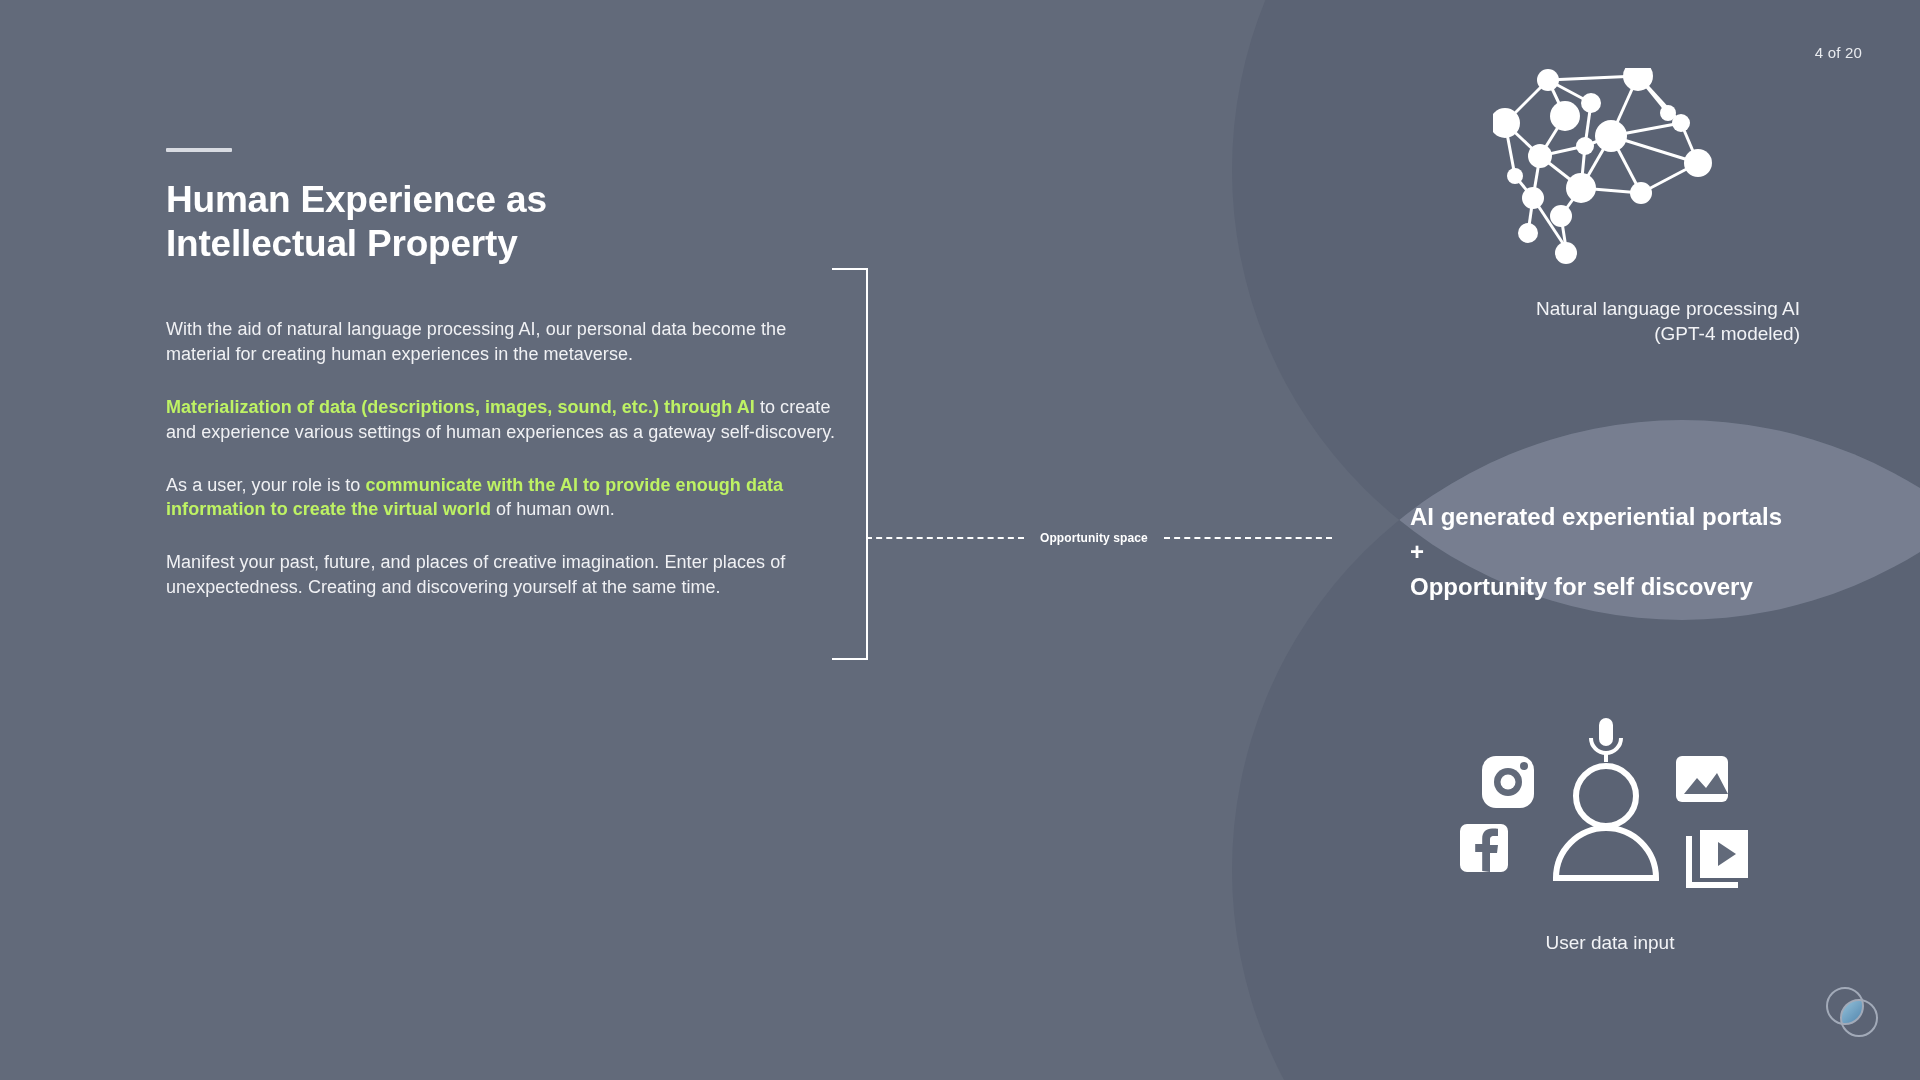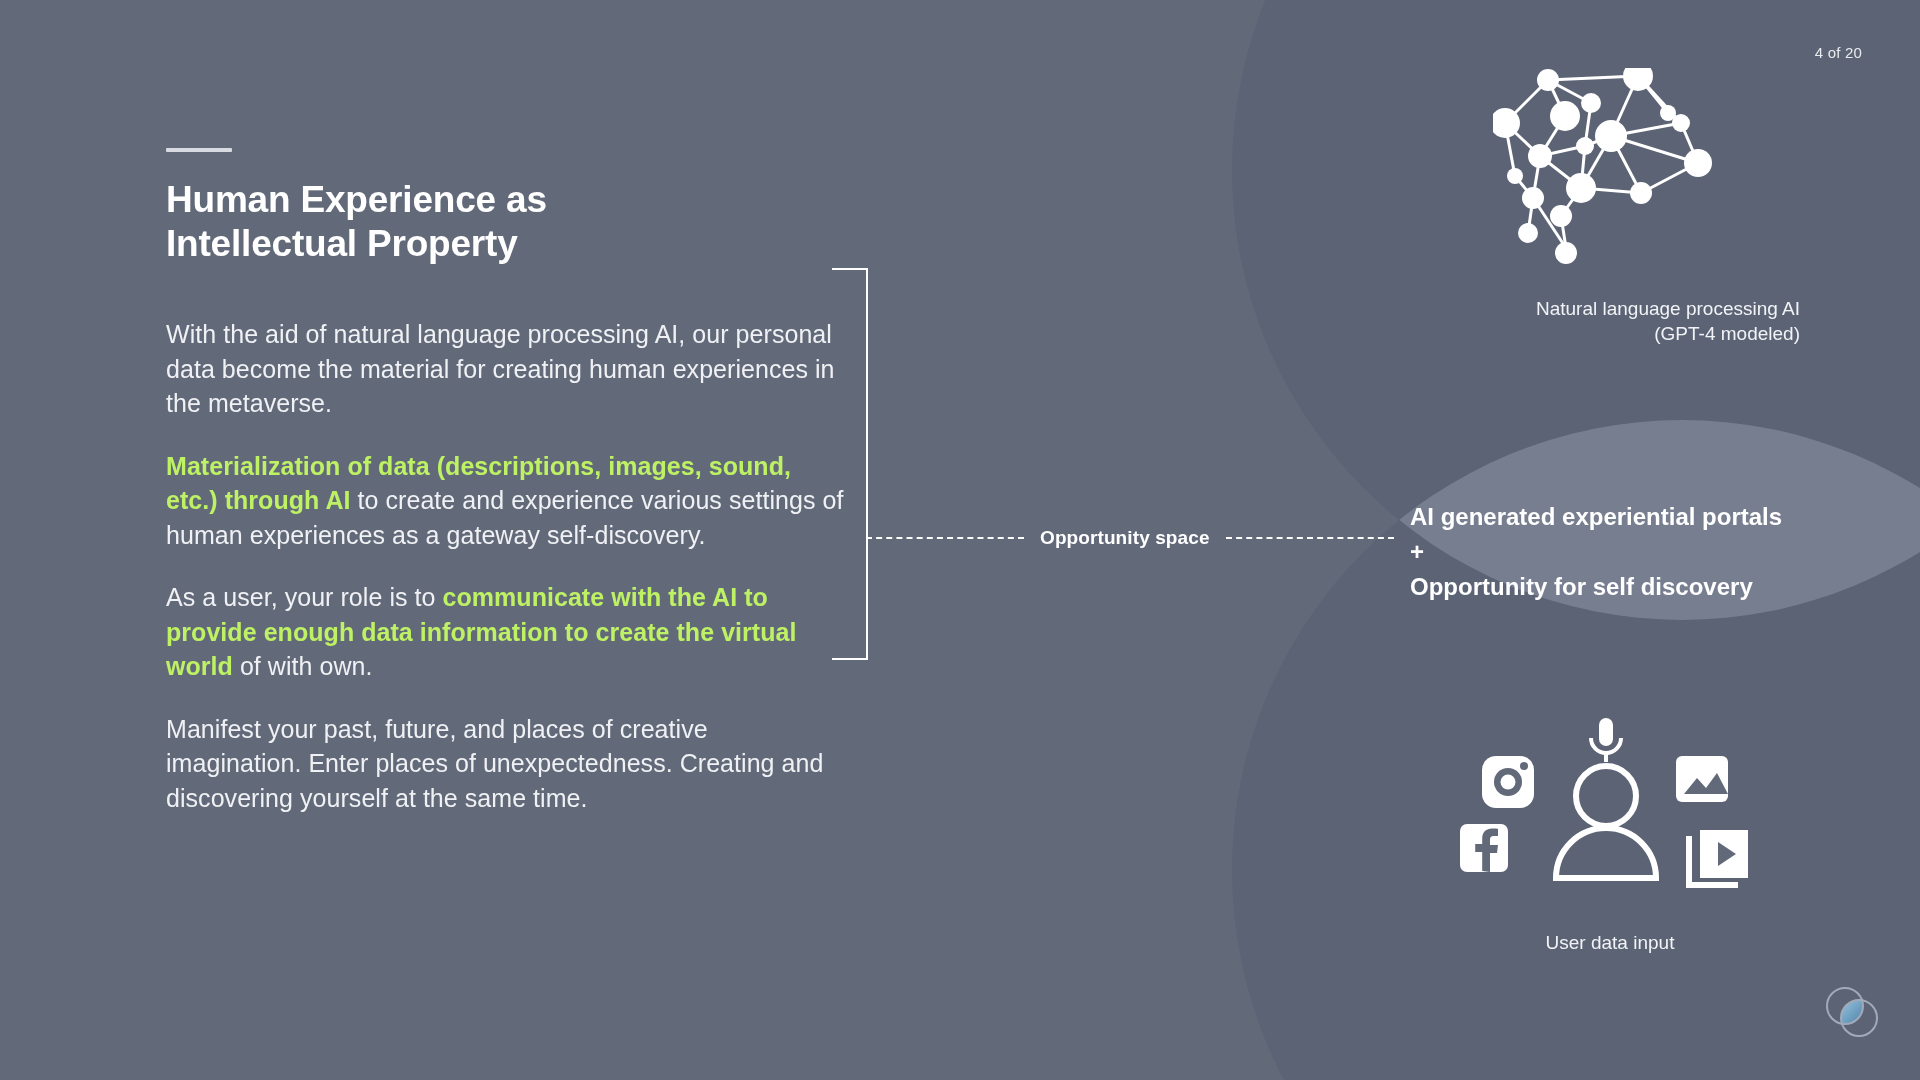--- a/index.html
+++ b/index.html
@@ -42,21 +42,21 @@
   #title-rule {
     width:66px; height:4px; background:#d8dbe2;
     margin-bottom:26px; border-radius:1px;
   }
   #page-title {
     font-size:37px; font-weight:bold; line-height:1.18;
     letter-spacing:-.2px; color:#ffffff; white-space:pre-line;
   }
   .body-block { margin-top:52px; width:682px; }
   .para {
-    font-size:25px; line-height:1.38; color:#f0f1f4;
+    font-size:18px; line-height:1.38; color:#f0f1f4;
     margin-bottom:28px; letter-spacing:.05px;
   }
   .para:last-child { margin-bottom:18px; }
   .para b { font-weight:bold; color:#bef264; }
 
   
   #bracket {
     position:absolute; left:832px; top:268px;
     width:36px; height:392px;
     border-right:2.5px solid #ffffff;
@@ -70,21 +70,21 @@
     width:470px; height:22px;
     display:flex; align-items:center; gap:0;
   }
   .dash-line {
     flex:0 0 auto; height:0;
     border-top:2.5px dashed #ffffff;
   }
   .dash-a { width:158px; }
   .dash-b { width:168px; }
   #opportunity-space-label {
-    font-size:19px; font-weight:bold; white-space:nowrap;
+    font-size:12px; font-weight:bold; white-space:nowrap;
     padding:0 16px; color:#ffffff; letter-spacing:.1px;
   }
 
   
   #brain-icon { position:absolute; left:1493px; top:68px; width:235px; height:205px; }
   #nlp-caption {
     position:absolute; left:1420px; top:296px; width:380px;
     text-align:right; font-size:19px; line-height:1.32;
     color:#f2f3f6; white-space:pre-line;
   }
@@ -113,21 +113,21 @@
 
 <div id="page-number">4 of 20</div>
 
 <div class="left-col">
   <div id="title-rule"></div>
   <h1 id="page-title">Human Experience as
 Intellectual Property</h1>
   <div class="body-block">
     <p class="para"><span>With the aid of natural language processing AI, our personal data become the material for creating human experiences in the metaverse.</span></p>
     <p class="para"><b>Materialization of data (descriptions, images, sound, etc.) through AI</b><span> to create and experience various settings of human experiences as a gateway self-discovery.</span></p>
-    <p class="para"><span>As a user, your role is to </span><b>communicate with the AI to provide enough data information to create the virtual world</b><span> of with own.</span></p>
+    <p class="para"><span>As a user, your role is to </span><b>communicate with the AI to provide enough data information to create the virtual world</b><span> of human own.</span></p>
     <p class="para"><span>Manifest your past, future, and places of creative imagination. Enter places of unexpectedness. Creating and discovering yourself at the same time.</span></p>
   </div>
 </div>
 
 <div id="bracket"></div>
 
 <div id="connector">
   <span class="dash-line dash-a"></span>
   <span id="opportunity-space-label">Opportunity space</span>
   <span class="dash-line dash-b"></span>

